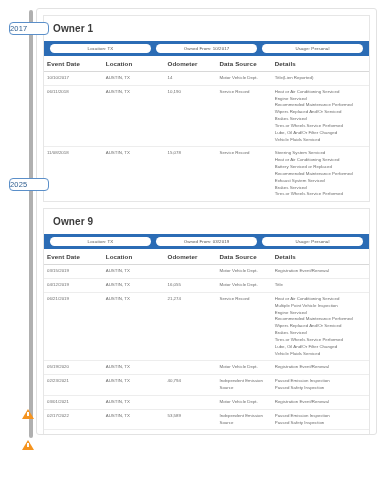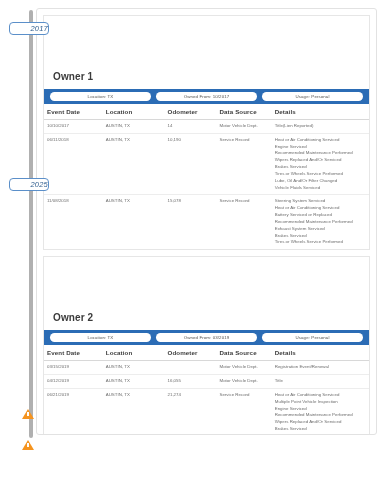--- a/index.html
+++ b/index.html
@@ -22,24 +22,23 @@
   .year-badge {
     position: absolute;
     left: 9px;
     width: 40px; height: 13px;
     border: 1px solid #5b8fc9;
     border-radius: 4px;
     background: #ffffff;
     color: #2f5d8e;
     font-size: 7.5px;
     line-height: 11px;
-    text-align: right;
+    text-align: left;
     letter-spacing: .2px;
     z-index: 3;
-    font-style: italic;
   }
   .warn-icon {
     position: absolute;
     left: 22px;
     width: 0; height: 0;
     border-left: 6px solid transparent;
     border-right: 6px solid transparent;
     border-bottom: 10px solid #f5941f;
     z-index: 3;
   }
@@ -66,21 +65,20 @@
     margin: 6px 6px 0 6px;
     border: 1px solid #e6e6e6;
     background: #fff;
   }
   .owner-title {
     font-size: 10px;
     font-weight: bold;
     color: #3b3b3b;
     padding: 7px 0 7px 9px;
     letter-spacing: .1px;
-    margin-top: 48px;
   }
 
   
   .attr-bar {
     background: #2b6cb5;
     padding: 3px 6px;
     display: flex;
     gap: 5px;
   }
   .pill {
@@ -196,21 +194,21 @@
                   <span class="detail-line">Recommended Maintenance Performed</span>
                   <span class="detail-line">Exhaust System Serviced</span>
                   <span class="detail-line">Brakes Serviced</span>
                   <span class="detail-line">Tires or Wheels Service Performed</span>
                 </td>
               </tr>
             </tbody>
           </table>
         </div>
         <div class="owner-card">
-          <div class="owner-title">Owner 2</div>
+          <div class="owner-title">Owner 9</div>
           <div class="attr-bar">
             <div class="pill">Location: TX</div>
             <div class="pill">Owned From: 03/2019</div>
             <div class="pill">Usage: Personal</div>
           </div>
           <table>
             <thead>
               <tr>
                 <th class="c-date">Event Date</th>
                 <th class="c-loc">Location</th>

